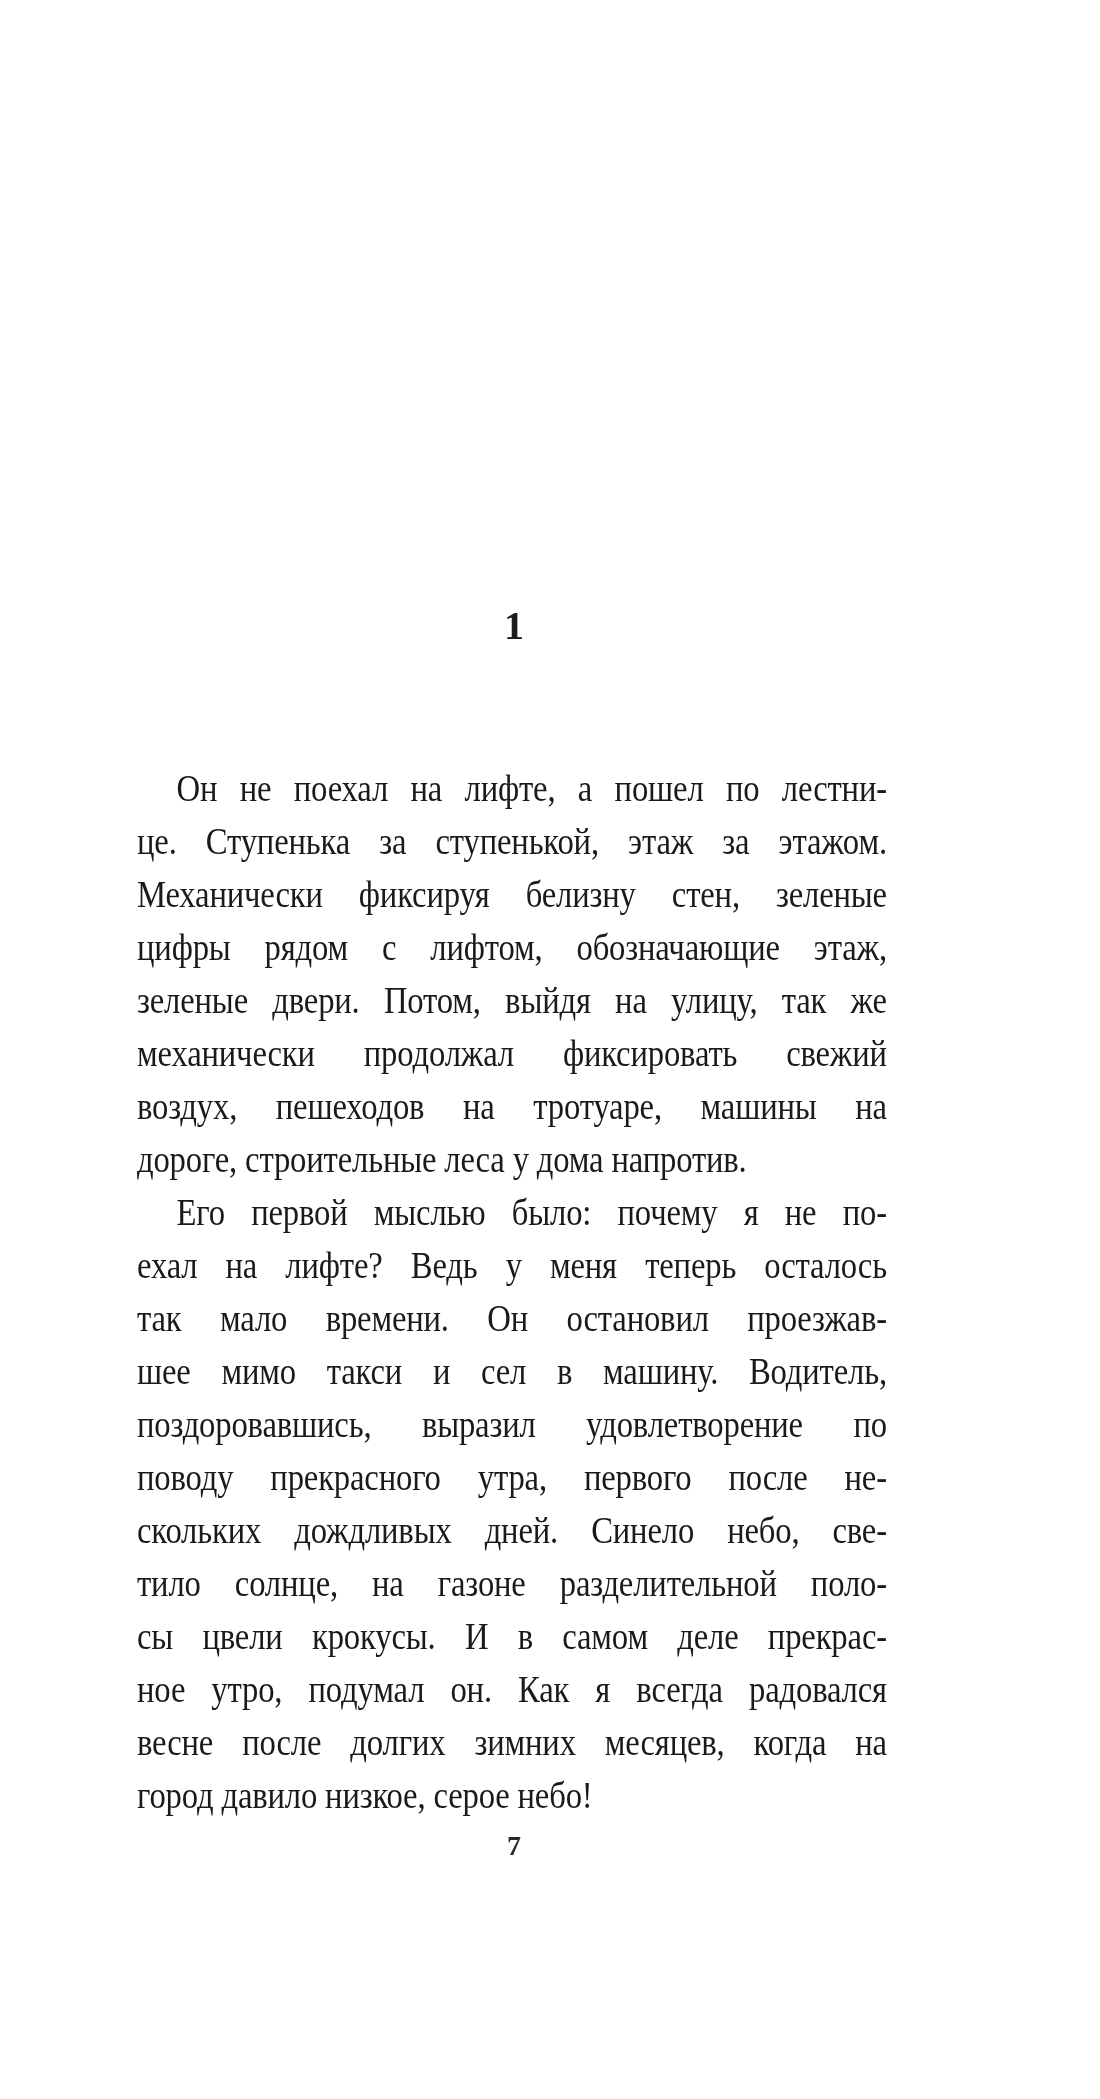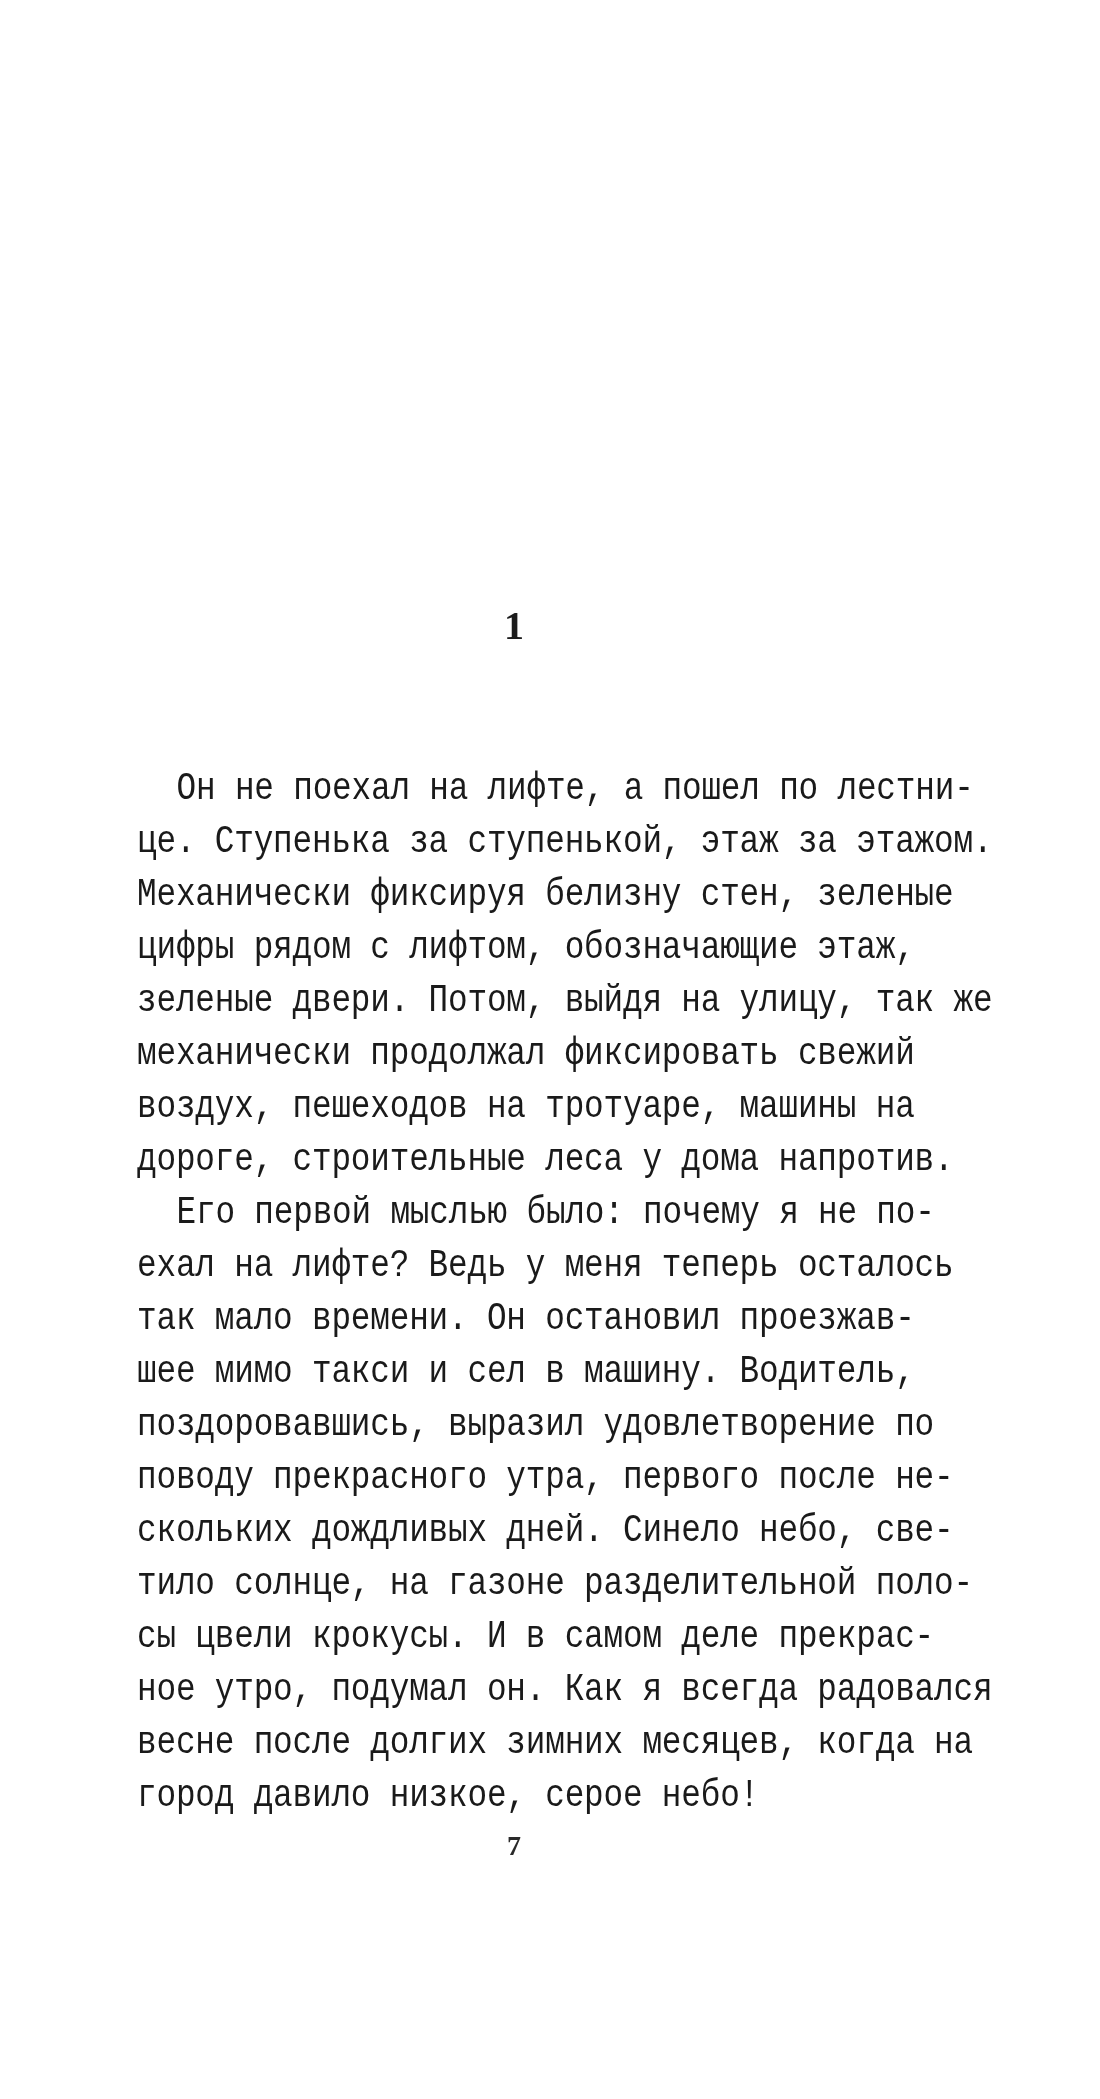--- a/index.html
+++ b/index.html
@@ -30,21 +30,20 @@
       font-weight: bold;
       font-size: 40px;
       line-height: 60px;
       color: #1c1c1c;
     }
     .body-text {
       position: absolute;
       top: 762px;
       left: 137px;
       width: 750px;
-      font-family: Liberation Mono, monospace;
     }
     .line {
       display: block;
       height: 53px;
       line-height: 53px;
       font-size: 38px;
       white-space: nowrap;
       text-align: justify;
       text-align-last: justify;
       transform-origin: left center;

